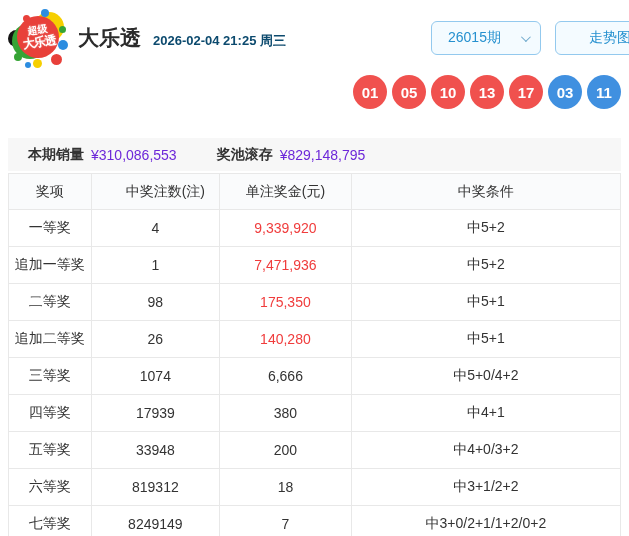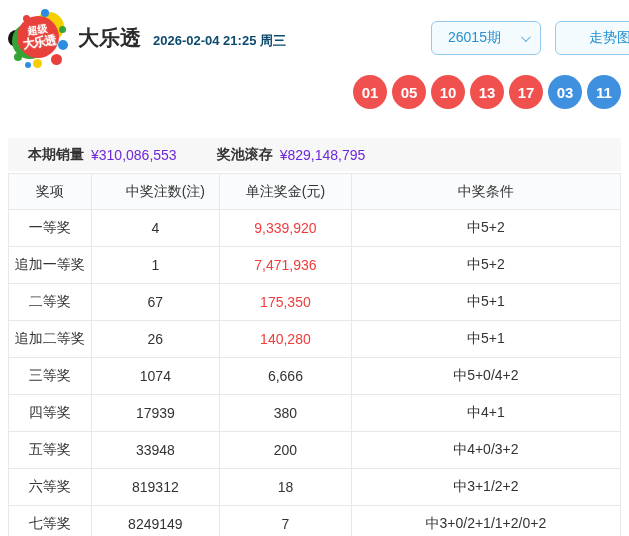--- a/index.html
+++ b/index.html
@@ -145,21 +145,21 @@
           <td>中5+2</td>
         </tr>
         <tr>
           <td>追加一等奖</td>
           <td>1</td>
           <td class="amount-red">7,471,936</td>
           <td>中5+2</td>
         </tr>
         <tr>
           <td>二等奖</td>
-          <td>67</td>
+          <td>98</td>
           <td class="amount-red">175,350</td>
           <td>中5+1</td>
         </tr>
         <tr>
           <td>追加二等奖</td>
           <td>26</td>
           <td class="amount-red">140,280</td>
           <td>中5+1</td>
         </tr>
         <tr>

